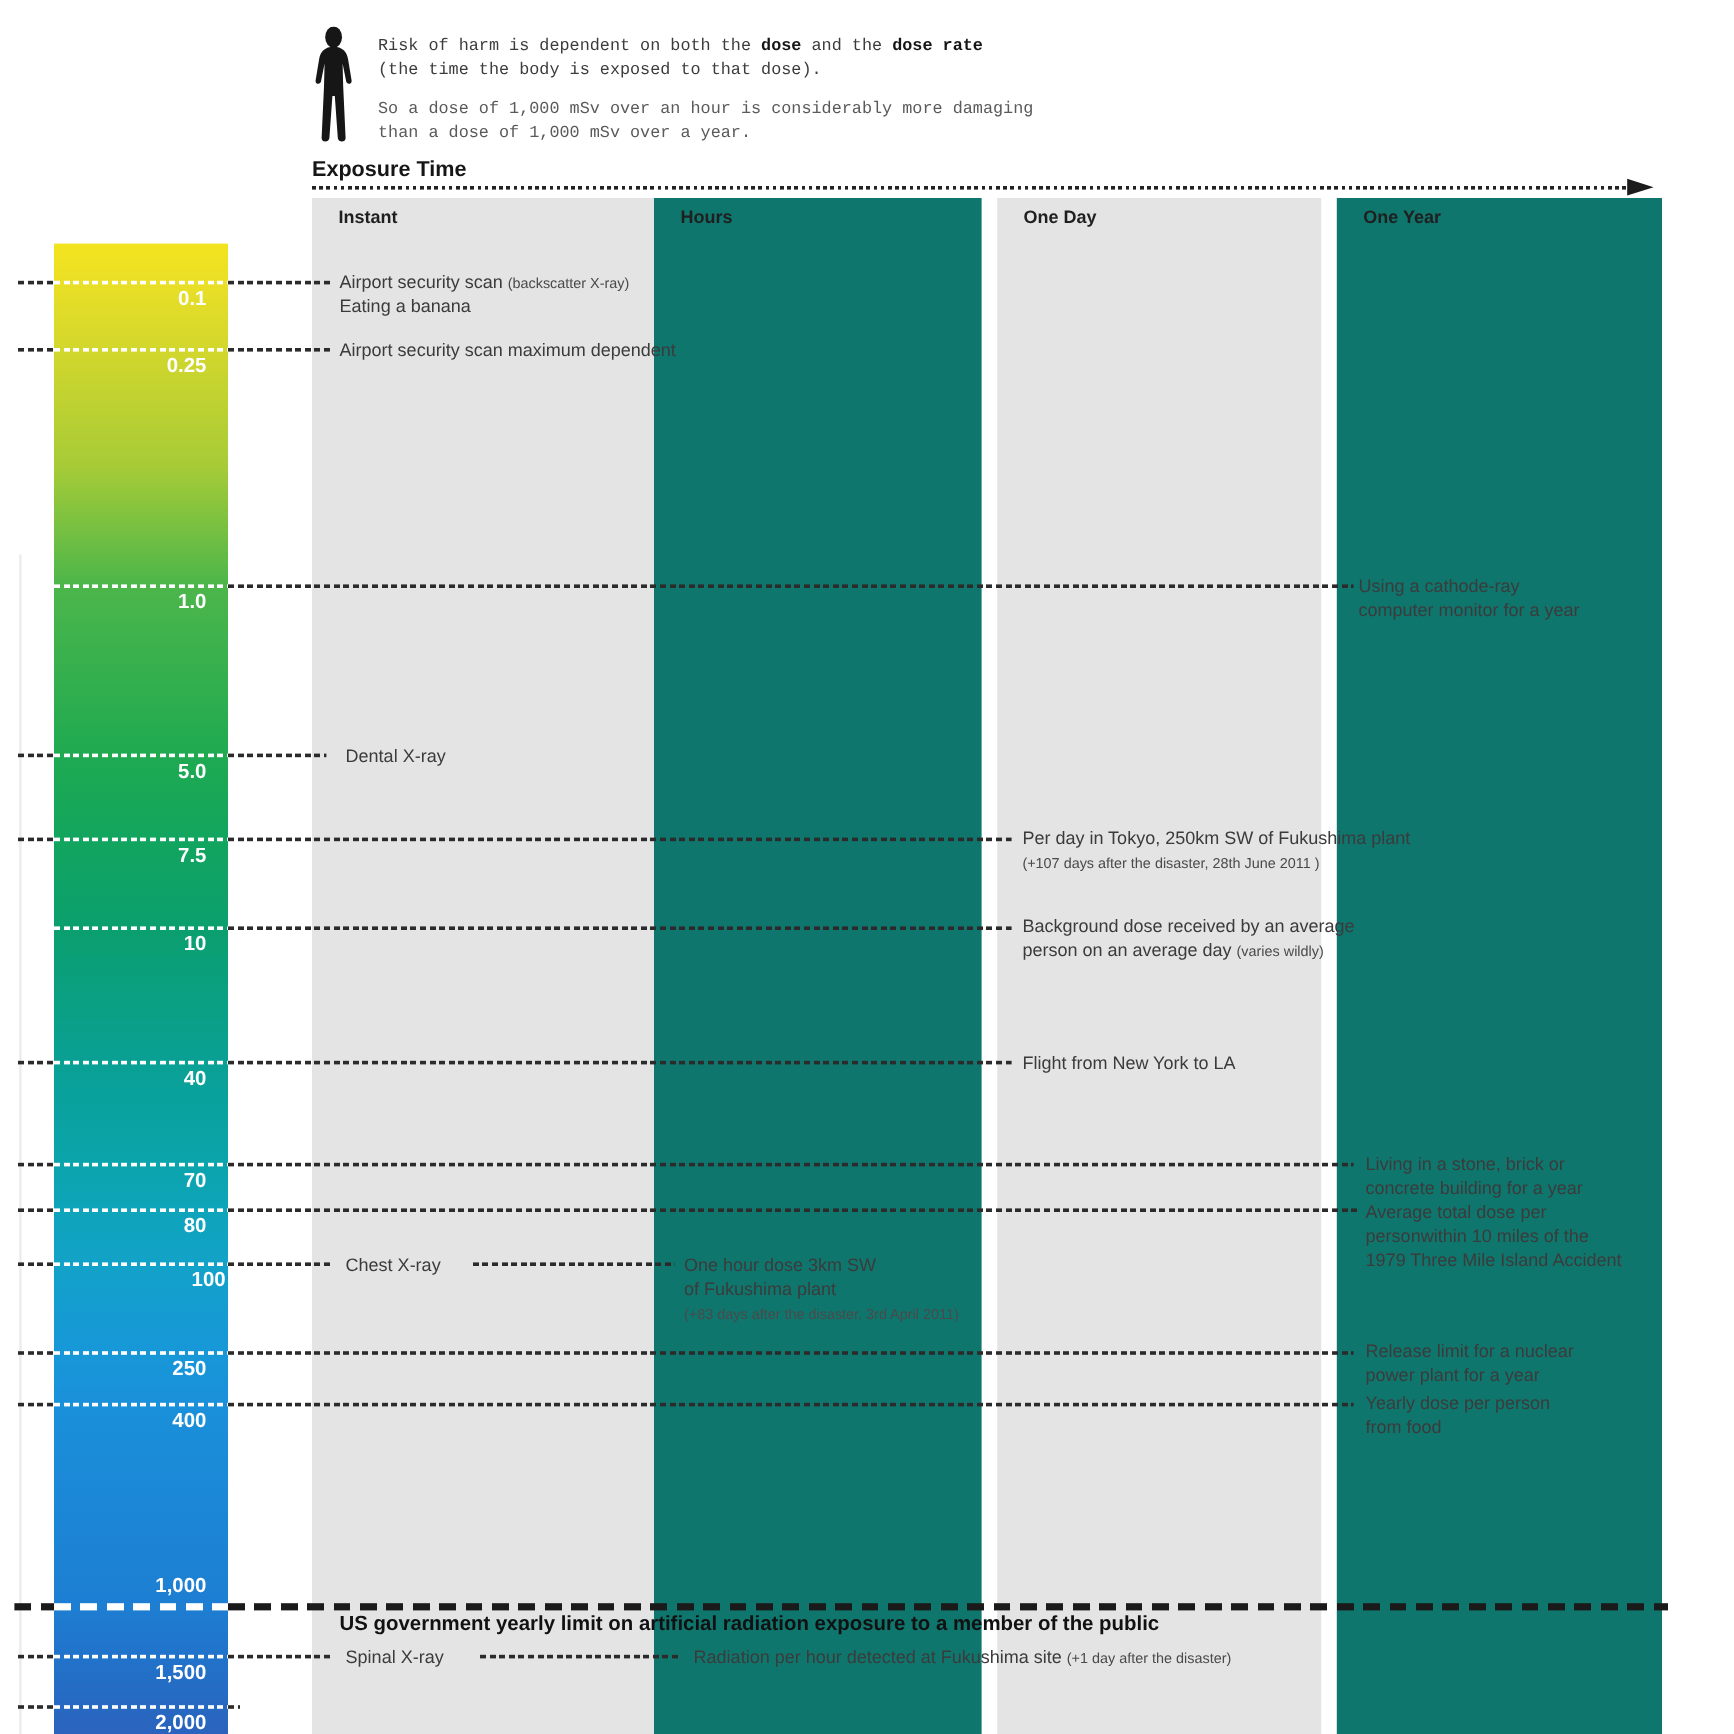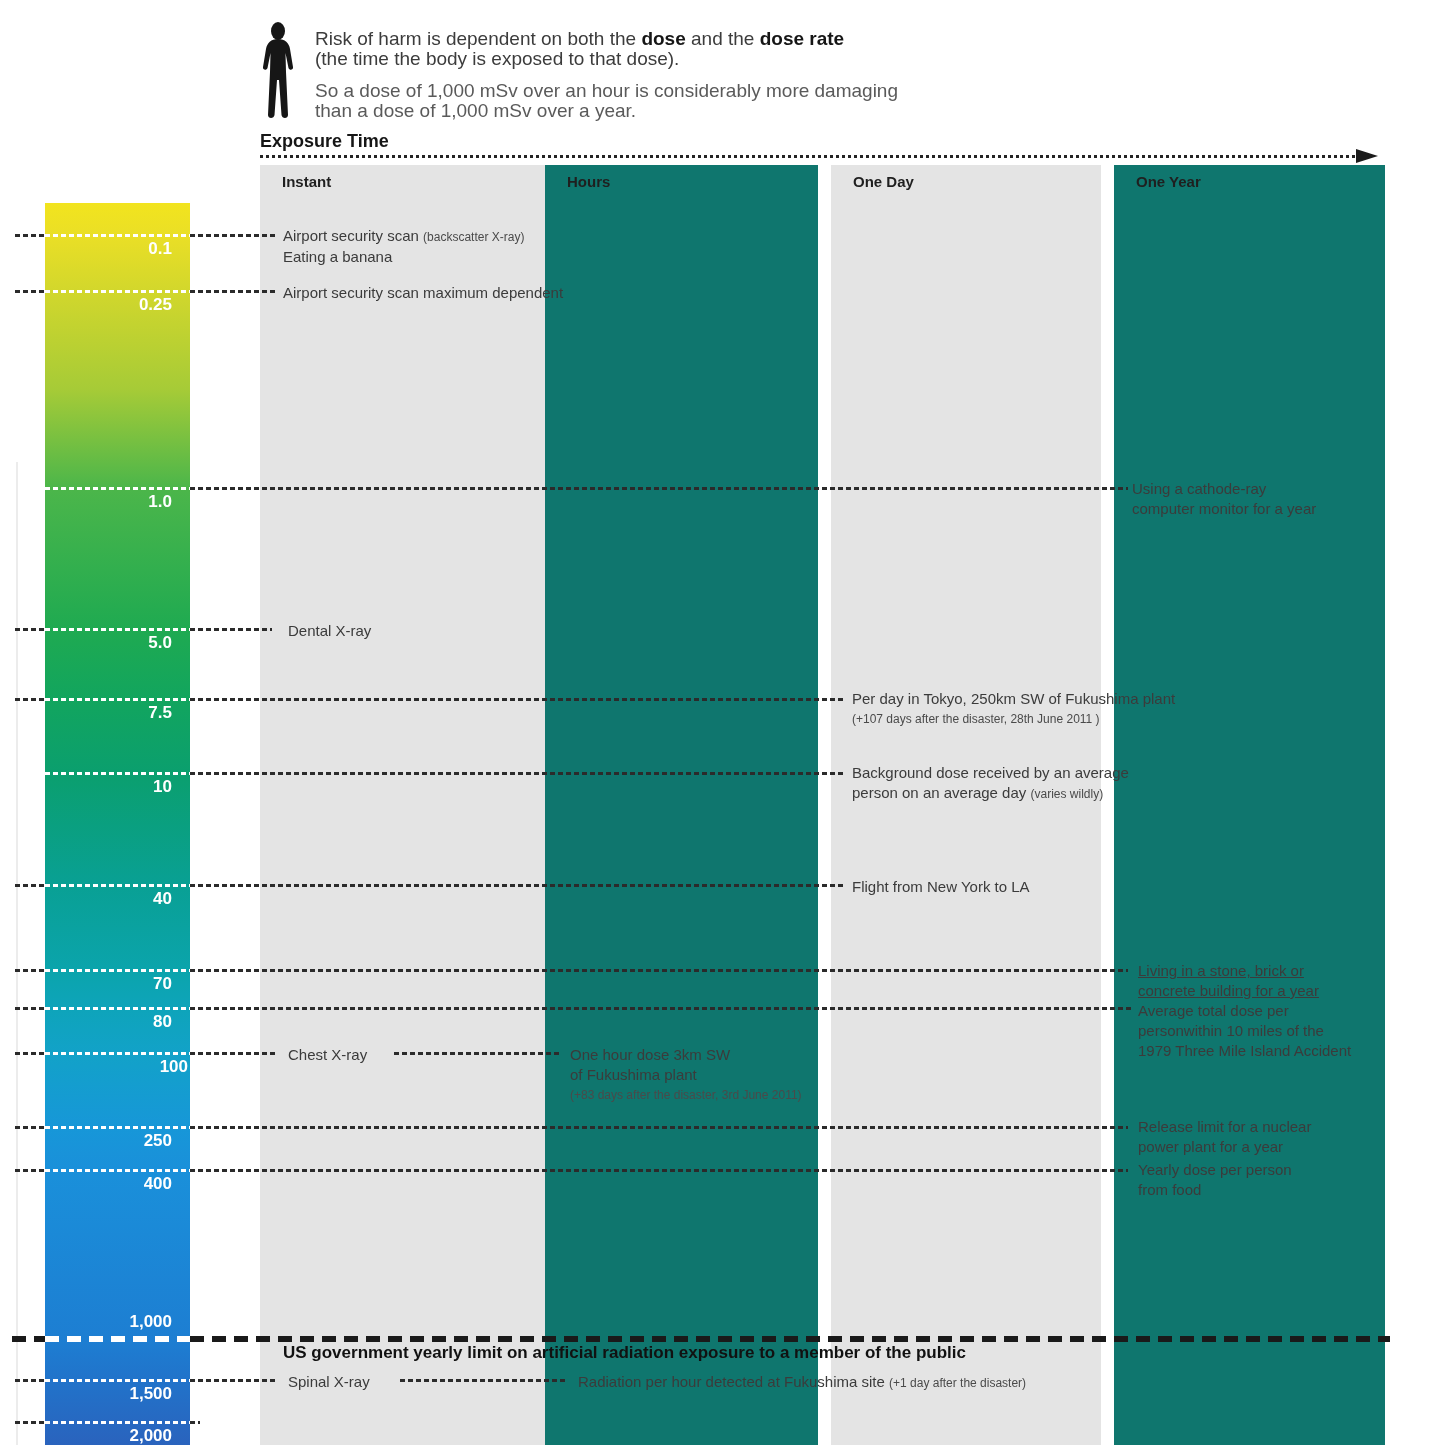--- a/index.html
+++ b/index.html
@@ -1,18 +1,18 @@
 <!DOCTYPE html>
 <html><head>
 <meta charset="utf-8">
 <style>
   html,body{margin:0;padding:0;background:#fff;}
   .canvas{position:relative;width:1445px;height:1445px;background:#fff;overflow:hidden;
           font-family:"Liberation Sans", sans-serif;}
-  .intro{position:absolute;left:315px;top:29px;font-size:19px;line-height:20px;color:#4a4a4a;}
+  .intro{position:absolute;left:315px;top:29px;font-size:14px;line-height:20px;color:#4a4a4a;font-family:Liberation Mono, monospace;}
   .intro .p1{color:#3c3c3c;}
   .intro b{color:#161616;}
   .intro .p2{margin-top:12px;color:#5a5a5a;}
   .block{display:block;}
   .axis-title{position:absolute;left:260px;top:131px;font-size:18px;font-weight:bold;color:#161616;}
   .axis-line{position:absolute;left:260px;top:155px;width:1100px;height:3px;
              background:repeating-linear-gradient(90deg,#232323 0 3px,transparent 3px 6px);}
   .axis-arrow{position:absolute;left:1356px;top:149px;width:0;height:0;
               border-left:22px solid #1c1c1c;border-top:7px solid transparent;border-bottom:7px solid transparent;}
   .col{position:absolute;top:165px;height:1280px;}
@@ -180,39 +180,39 @@
 
   <div class="ann" style="left:852px;top:763px;">
     <span class="block">Background dose received by an average</span>
     <span class="block"><span>person on an average day </span><span class="note">(varies wildly)</span></span>
   </div>
 
   <div class="ann" style="left:852px;top:877px;">
     <span>Flight from New York to LA</span>
   </div>
 
-  <div class="ann" style="left:1138px;top:961px;text-decoration:underline;">
+  <div class="ann" style="left:1138px;top:961px;">
     <span class="block">Living in a stone, brick or</span>
     <span class="block">concrete building for a year</span>
   </div>
 
   <div class="ann" style="left:1138px;top:1001px;">
     <span class="block">Average total dose per</span>
     <span class="block">personwithin 10 miles of the</span>
     <span class="block">1979 Three Mile Island Accident</span>
   </div>
 
   <div class="ann" style="left:288px;top:1045px;">
     <span>Chest X-ray</span>
   </div>
 
   <div class="ann" style="left:570px;top:1045px;">
     <span class="block">One hour dose 3km SW</span>
     <span class="block">of Fukushima plant</span>
-    <span class="note block">(+83 days after the disaster, 3rd June 2011)</span>
+    <span class="note block">(+83 days after the disaster, 3rd April 2011)</span>
   </div>
 
   <div class="ann" style="left:1138px;top:1117px;">
     <span class="block">Release limit for a nuclear</span>
     <span class="block">power plant for a year</span>
   </div>
 
   <div class="ann" style="left:1138px;top:1160px;">
     <span class="block">Yearly dose per person</span>
     <span class="block">from food</span>

